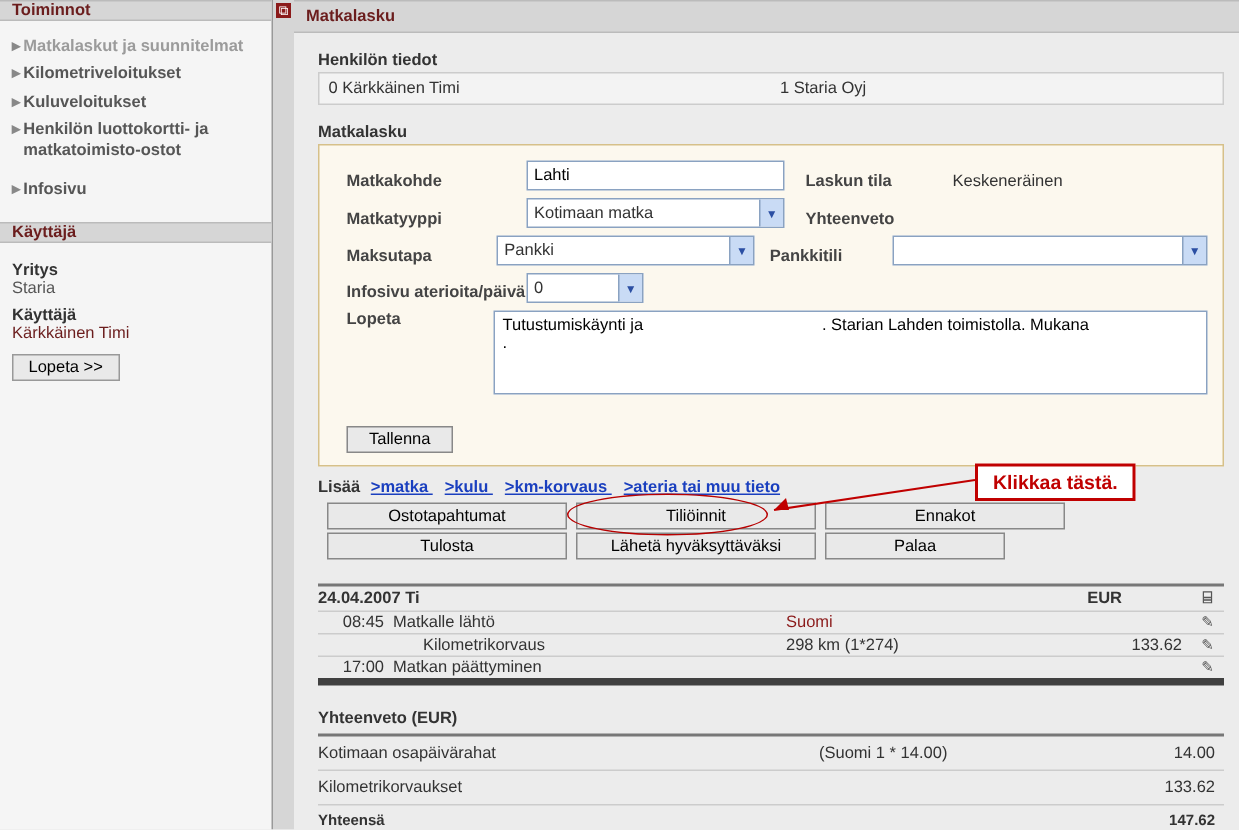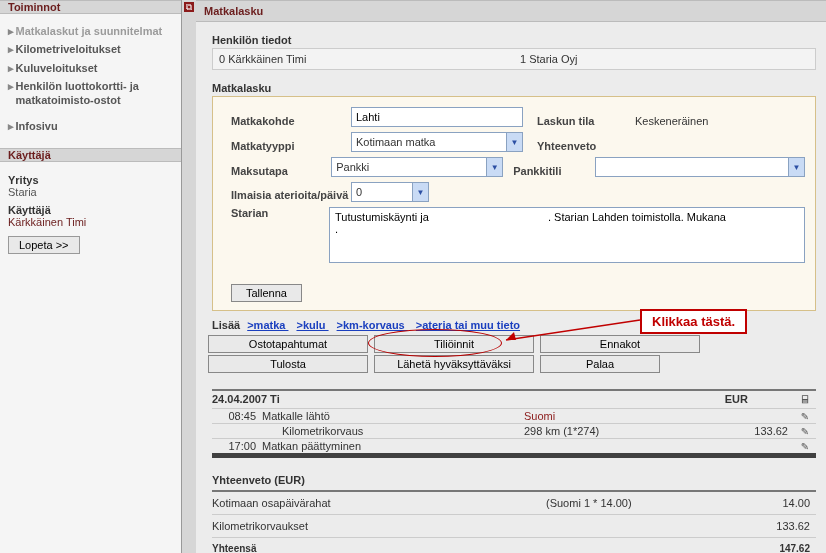--- a/index.html
+++ b/index.html
@@ -39,21 +39,21 @@
   .select-wrap.wide { width: 210px; }
   .select-wrap .sv { flex: 1; padding: 0 4px; overflow: hidden; white-space: nowrap; }
   .select-wrap .arrow { width: 16px; height: 18px; background: #c9dbf5; display: flex; align-items: center; justify-content: center; color: #2b4fa3; font-size: 8px; border-left: 1px solid #8aa2c1; }
   textarea.ta { width: 580px; height: 56px; border: 1px solid #8aa2c1; font: inherit; padding: 3px 5px; resize: none; overflow-y: scroll; }
   .save-btn { background: #e9e9e9; border: 1px solid #888; padding: 2px 14px; font: inherit; cursor: pointer; margin-top: 16px; }
   
   .add-line { margin: 8px 0 4px 10px; }
   .add-line .slabel { font-weight: bold; }
   .add-line .alink { color: #1a3fbf; text-decoration: underline; font-weight: bold; cursor: pointer; margin: 0 4px; }
   
-  .actions-wrap { position: relative; margin-left: 6px; }
+  .actions-wrap { position: relative; margin-left: 16px; }
   .btn-row { display: flex; }
   .action-btn { flex: 0 0 160px; margin-right: 6px; background: #e9e9e9; border: 1px solid #888; padding: 2px 0; font: inherit; cursor: pointer; text-align: center; }
   .action-btn.narrow { flex: 0 0 120px; }
   .ring { position: absolute; border: 1px solid #b80000; border-radius: 50%; width: 134px; height: 28px; top: -6px; left: 160px; pointer-events: none; }
   .arrowline {pointer-events:none;}
   .callout { position: absolute; top: -26px; left: 432px; border: 2px solid #c00000; background: #fff; padding: 3px 10px; color: #c00000; font-weight: bold; font-size: 13px; }
   
   .itin { margin: 16px 0 0 10px; border-top: 2px solid #777; }
   .itin-head { display: flex; font-weight: bold; padding: 2px 0; gap: 40px; }
   .itin-head .date { flex: 1; }
@@ -159,30 +159,30 @@
             </div>
           <div class="lbl2">Pankkitili</div>
           <div class="fld2">
               <div class="select-wrap wide">
                 <span class="sv"></span>
                 <span class="arrow">▼</span>
               </div>
             </div>
         </div>
         <div class="form-row">
-          <div class="lbl" style="line-height:1.15">Ilmaisia aterioita/päivä</div>
+          <div class="lbl" style="line-height:1.15">Infosivu aterioita/päivä</div>
           <div class="fld">
               <div class="select-wrap narrow">
                 <span class="sv">0</span>
                 <span class="arrow">▼</span>
               </div>
             </div>
         </div>
         <div class="form-row" style="align-items:flex-start">
-          <div class="lbl">Starian</div>
+          <div class="lbl">Lopeta</div>
           <textarea class="ta" style="">Tutustumiskäynti ja                                       . Starian Lahden toimistolla. Mukana                         .</textarea>
         </div>
         <button class="save-btn">Tallenna</button>
       </div>
 
       <div class="add-line">
         <span class="slabel">Lisää  </span>
         <span class="alink">&gt;matka </span>
         <span class="alink">&gt;kulu </span>
         <span class="alink">&gt;km-korvaus </span>

